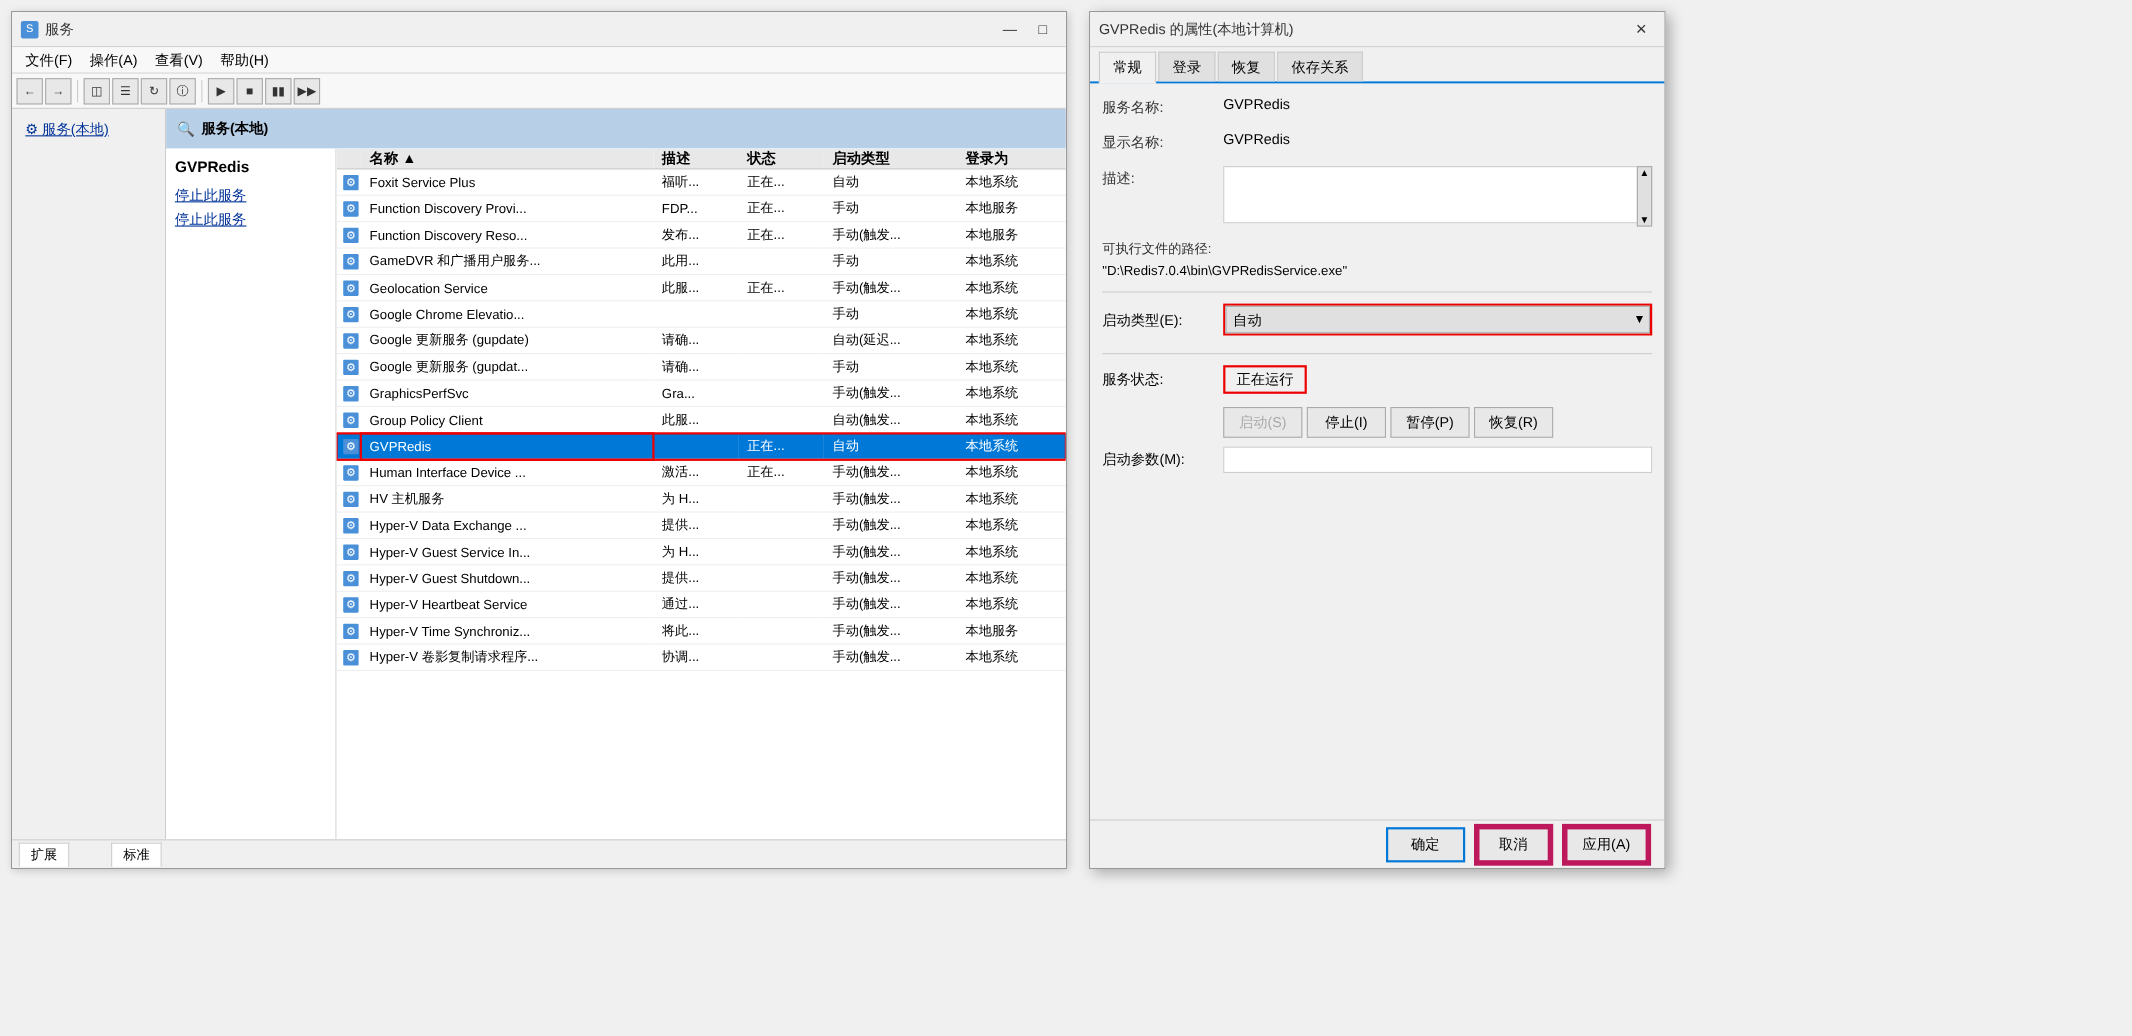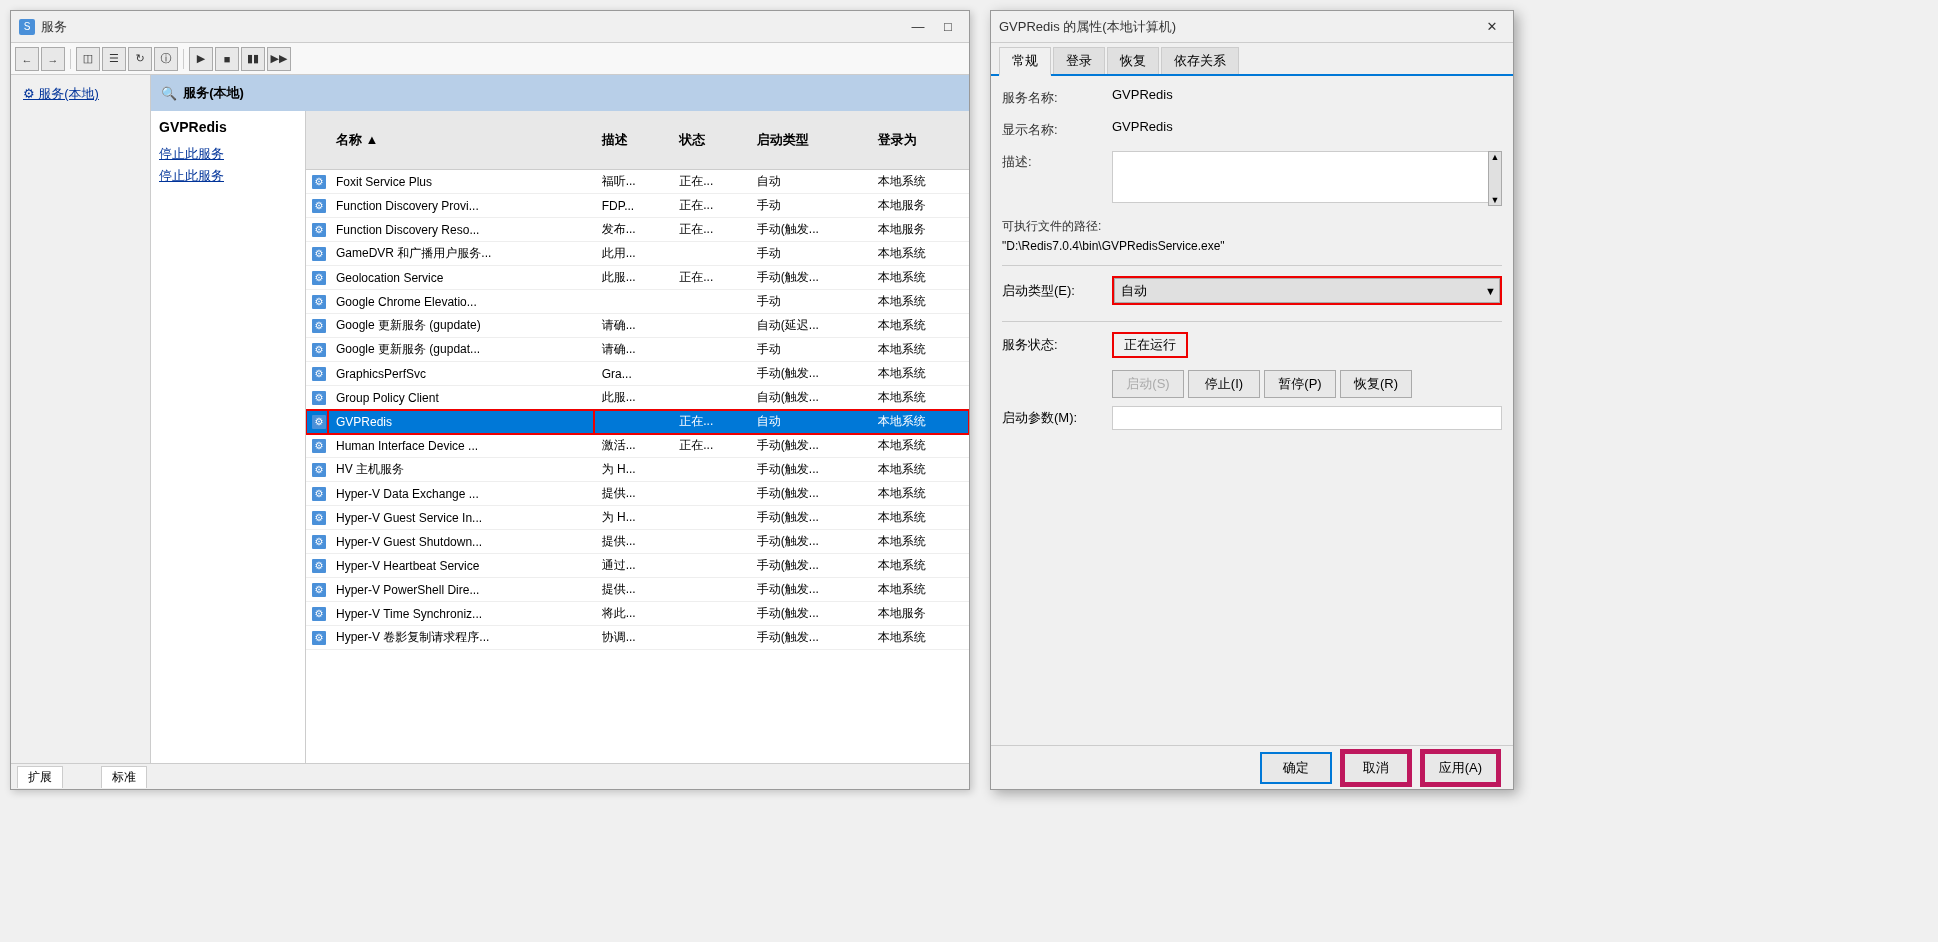--- a/index.html
+++ b/index.html
@@ -143,21 +143,21 @@
       overflow-y: auto;
       background: #fff;
     }
     table {
       width: 100%;
       border-collapse: collapse;
     }
     thead th {
       background: #e8e8e8;
       border-bottom: 1px solid #ccc;
-      padding: 20px 8px;
+      padding: 0 8px;
       text-align: left;
       font-size: 13px;
       cursor: pointer;
       white-space: nowrap;
     }
     tbody tr { border-bottom: 1px solid #eee; }
     tbody tr.selected { background: #0078d7; color: white; }
     tbody tr.selected td { color: white; }
     tbody td {
       padding: 3px 8px;
@@ -414,20 +414,26 @@
     <div class="title-bar-left">
       <span class="title-bar-icon">S</span>
       <span class="title-bar-title">服务</span>
     </div>
     <div class="win-controls">
       <button class="win-btn">—</button>
       <button class="win-btn">□</button>
     </div>
   </div>
 
+  <div class="menu-bar">
+    <span class="menu-item">文件(F)</span>
+    <span class="menu-item">操作(A)</span>
+    <span class="menu-item">查看(V)</span>
+    <span class="menu-item">帮助(H)</span>
+  </div>
 
   <div class="toolbar">
     <button class="tb-btn">←</button>
     <button class="tb-btn">→</button>
     <div class="tb-sep"></div>
     <button class="tb-btn">◫</button>
     <button class="tb-btn">☰</button>
     <button class="tb-btn">↻</button>
     <button class="tb-btn">ⓘ</button>
     <div class="tb-sep"></div>
@@ -602,28 +608,20 @@
                 <tr>
                   <td class="icon-cell"><span class="svc-icon"></span></td>
                   <td style="max-width: 200px;">Hyper-V Heartbeat Service</td>
                   <td>通过...</td>
                   <td></td>
                   <td>手动(触发...</td>
                   <td>本地系统</td>
                 </tr>
                 <tr>
                   <td class="icon-cell"><span class="svc-icon"></span></td>
-                  <td style="max-width: 200px;">Hyper-V PowerShell Dire...</td>
-                  <td>提供...</td>
-                  <td></td>
-                  <td>手动(触发...</td>
-                  <td>本地系统</td>
-                </tr>
-                <tr>
-                  <td class="icon-cell"><span class="svc-icon"></span></td>
                   <td style="max-width: 200px;">Hyper-V Time Synchroniz...</td>
                   <td>将此...</td>
                   <td></td>
                   <td>手动(触发...</td>
                   <td>本地服务</td>
                 </tr>
                 <tr>
                   <td class="icon-cell"><span class="svc-icon"></span></td>
                   <td style="max-width: 200px;">Hyper-V 卷影复制请求程序...</td>
                   <td>协调...</td>

